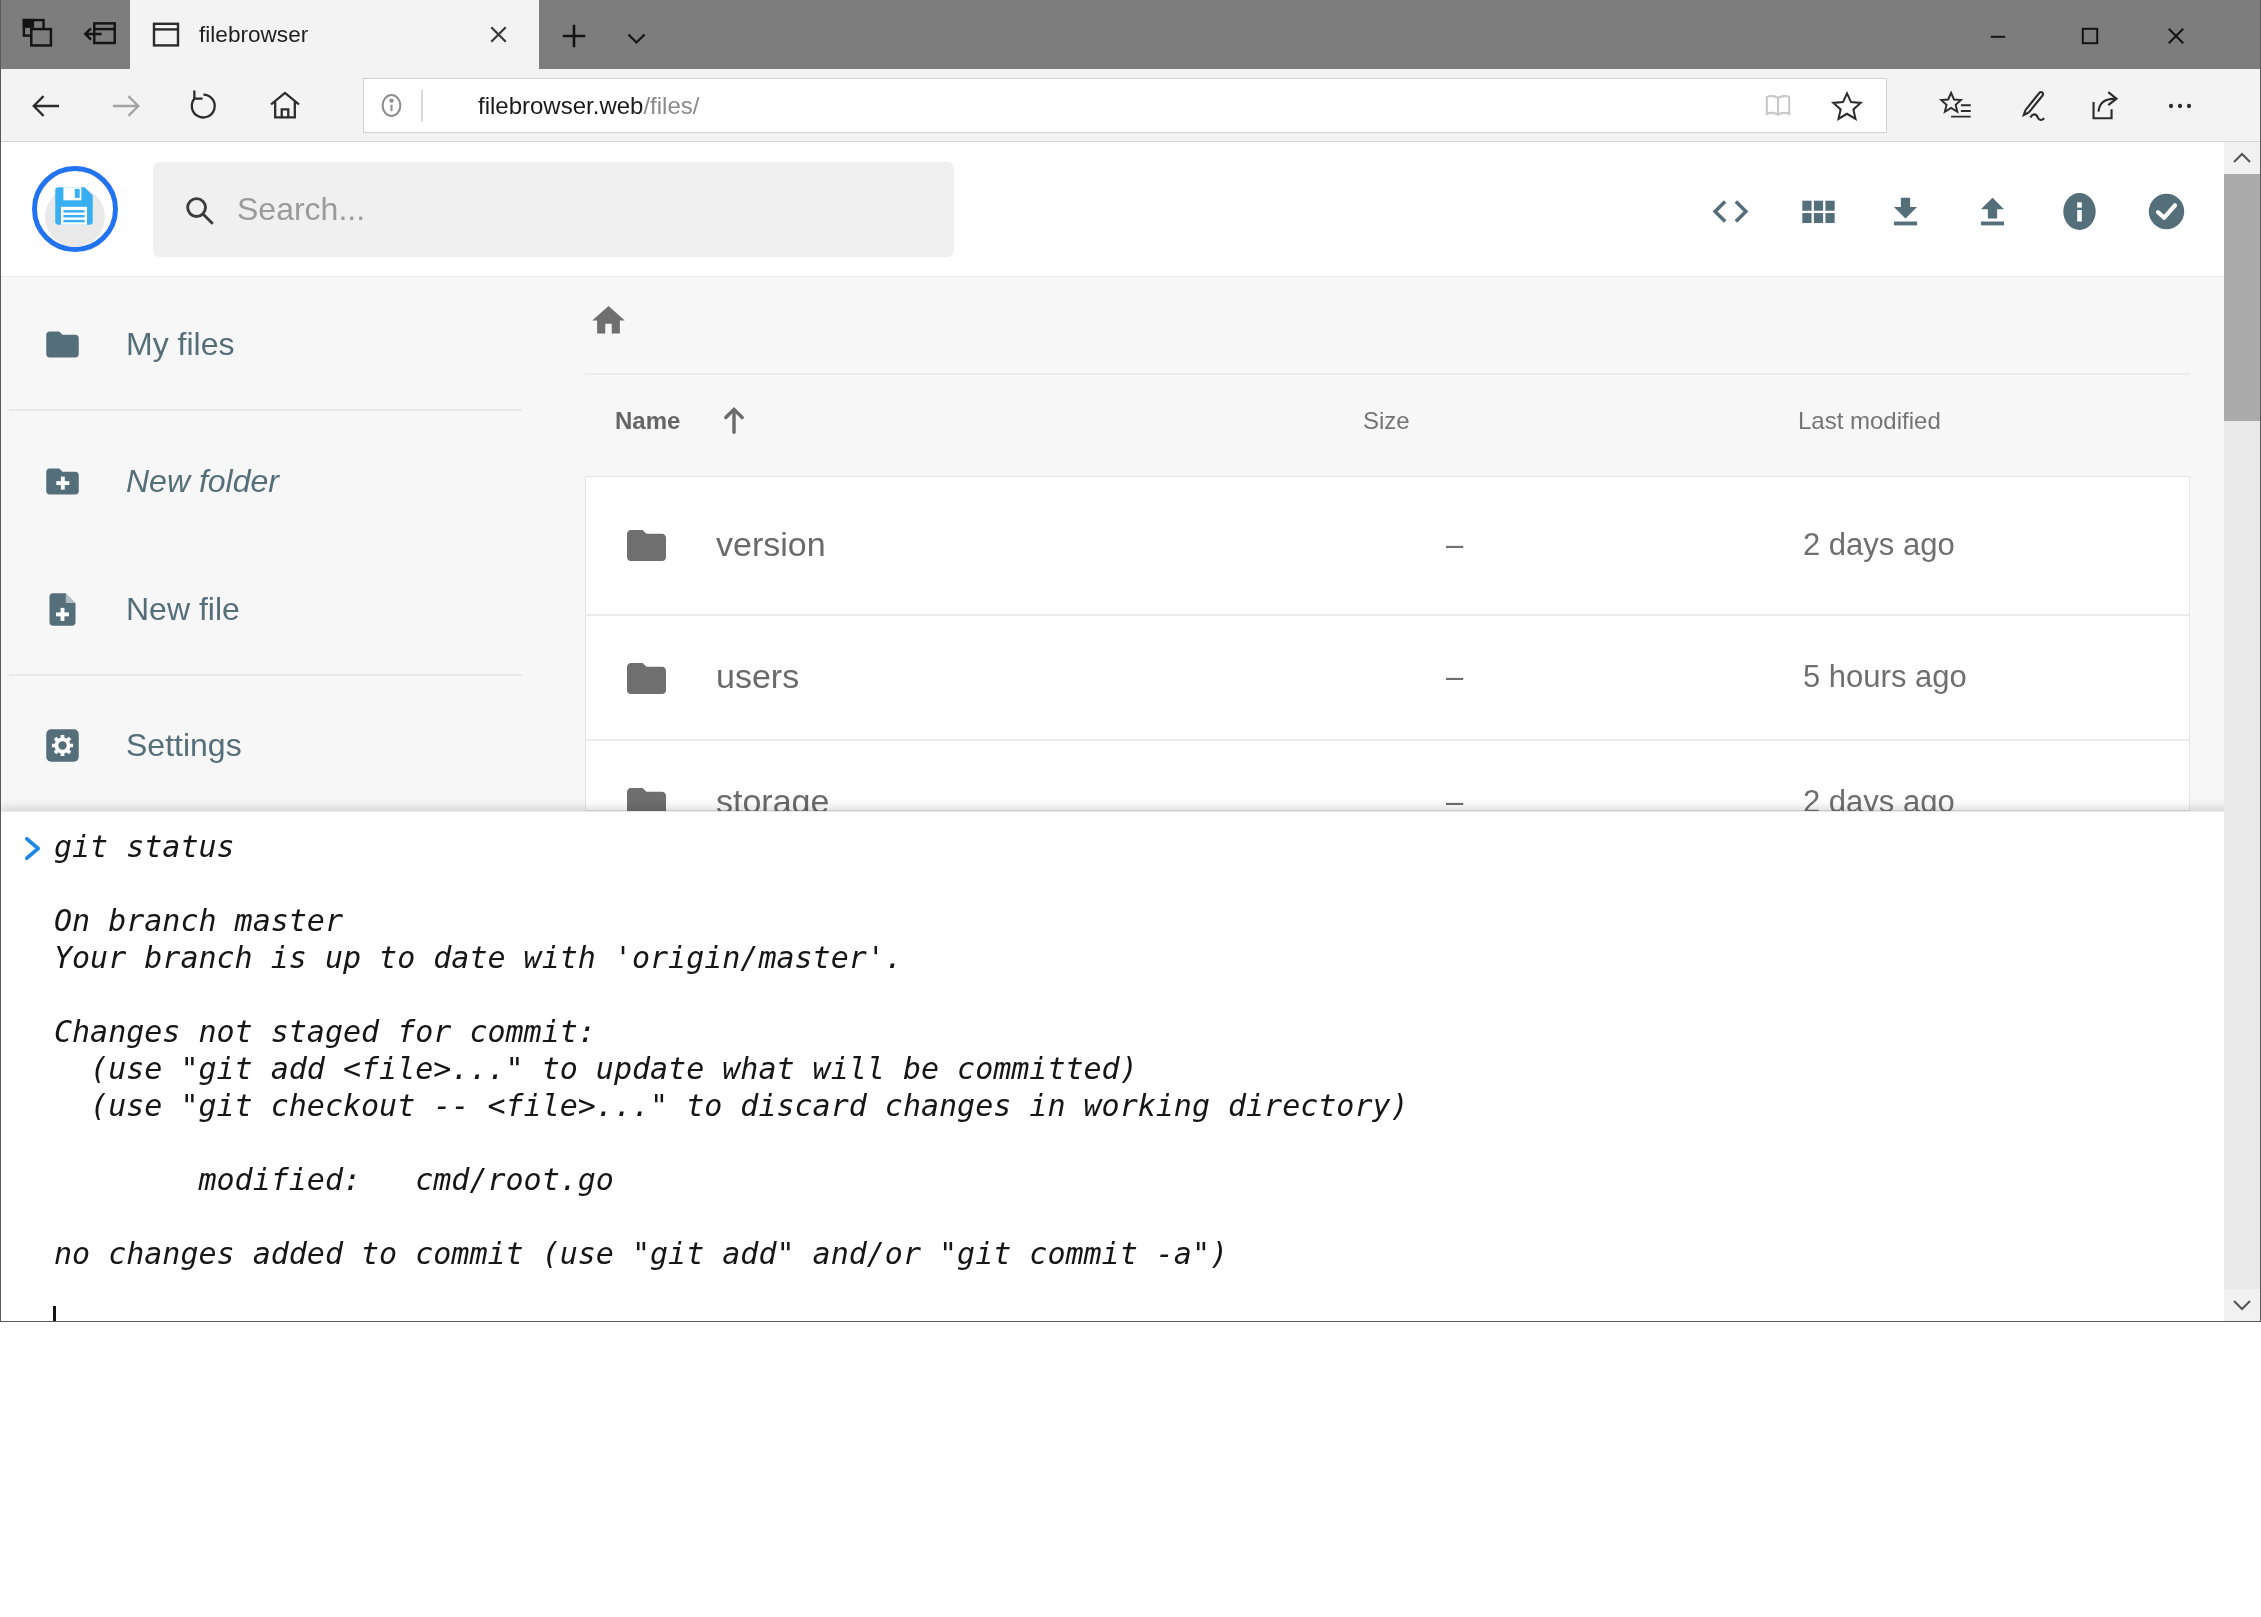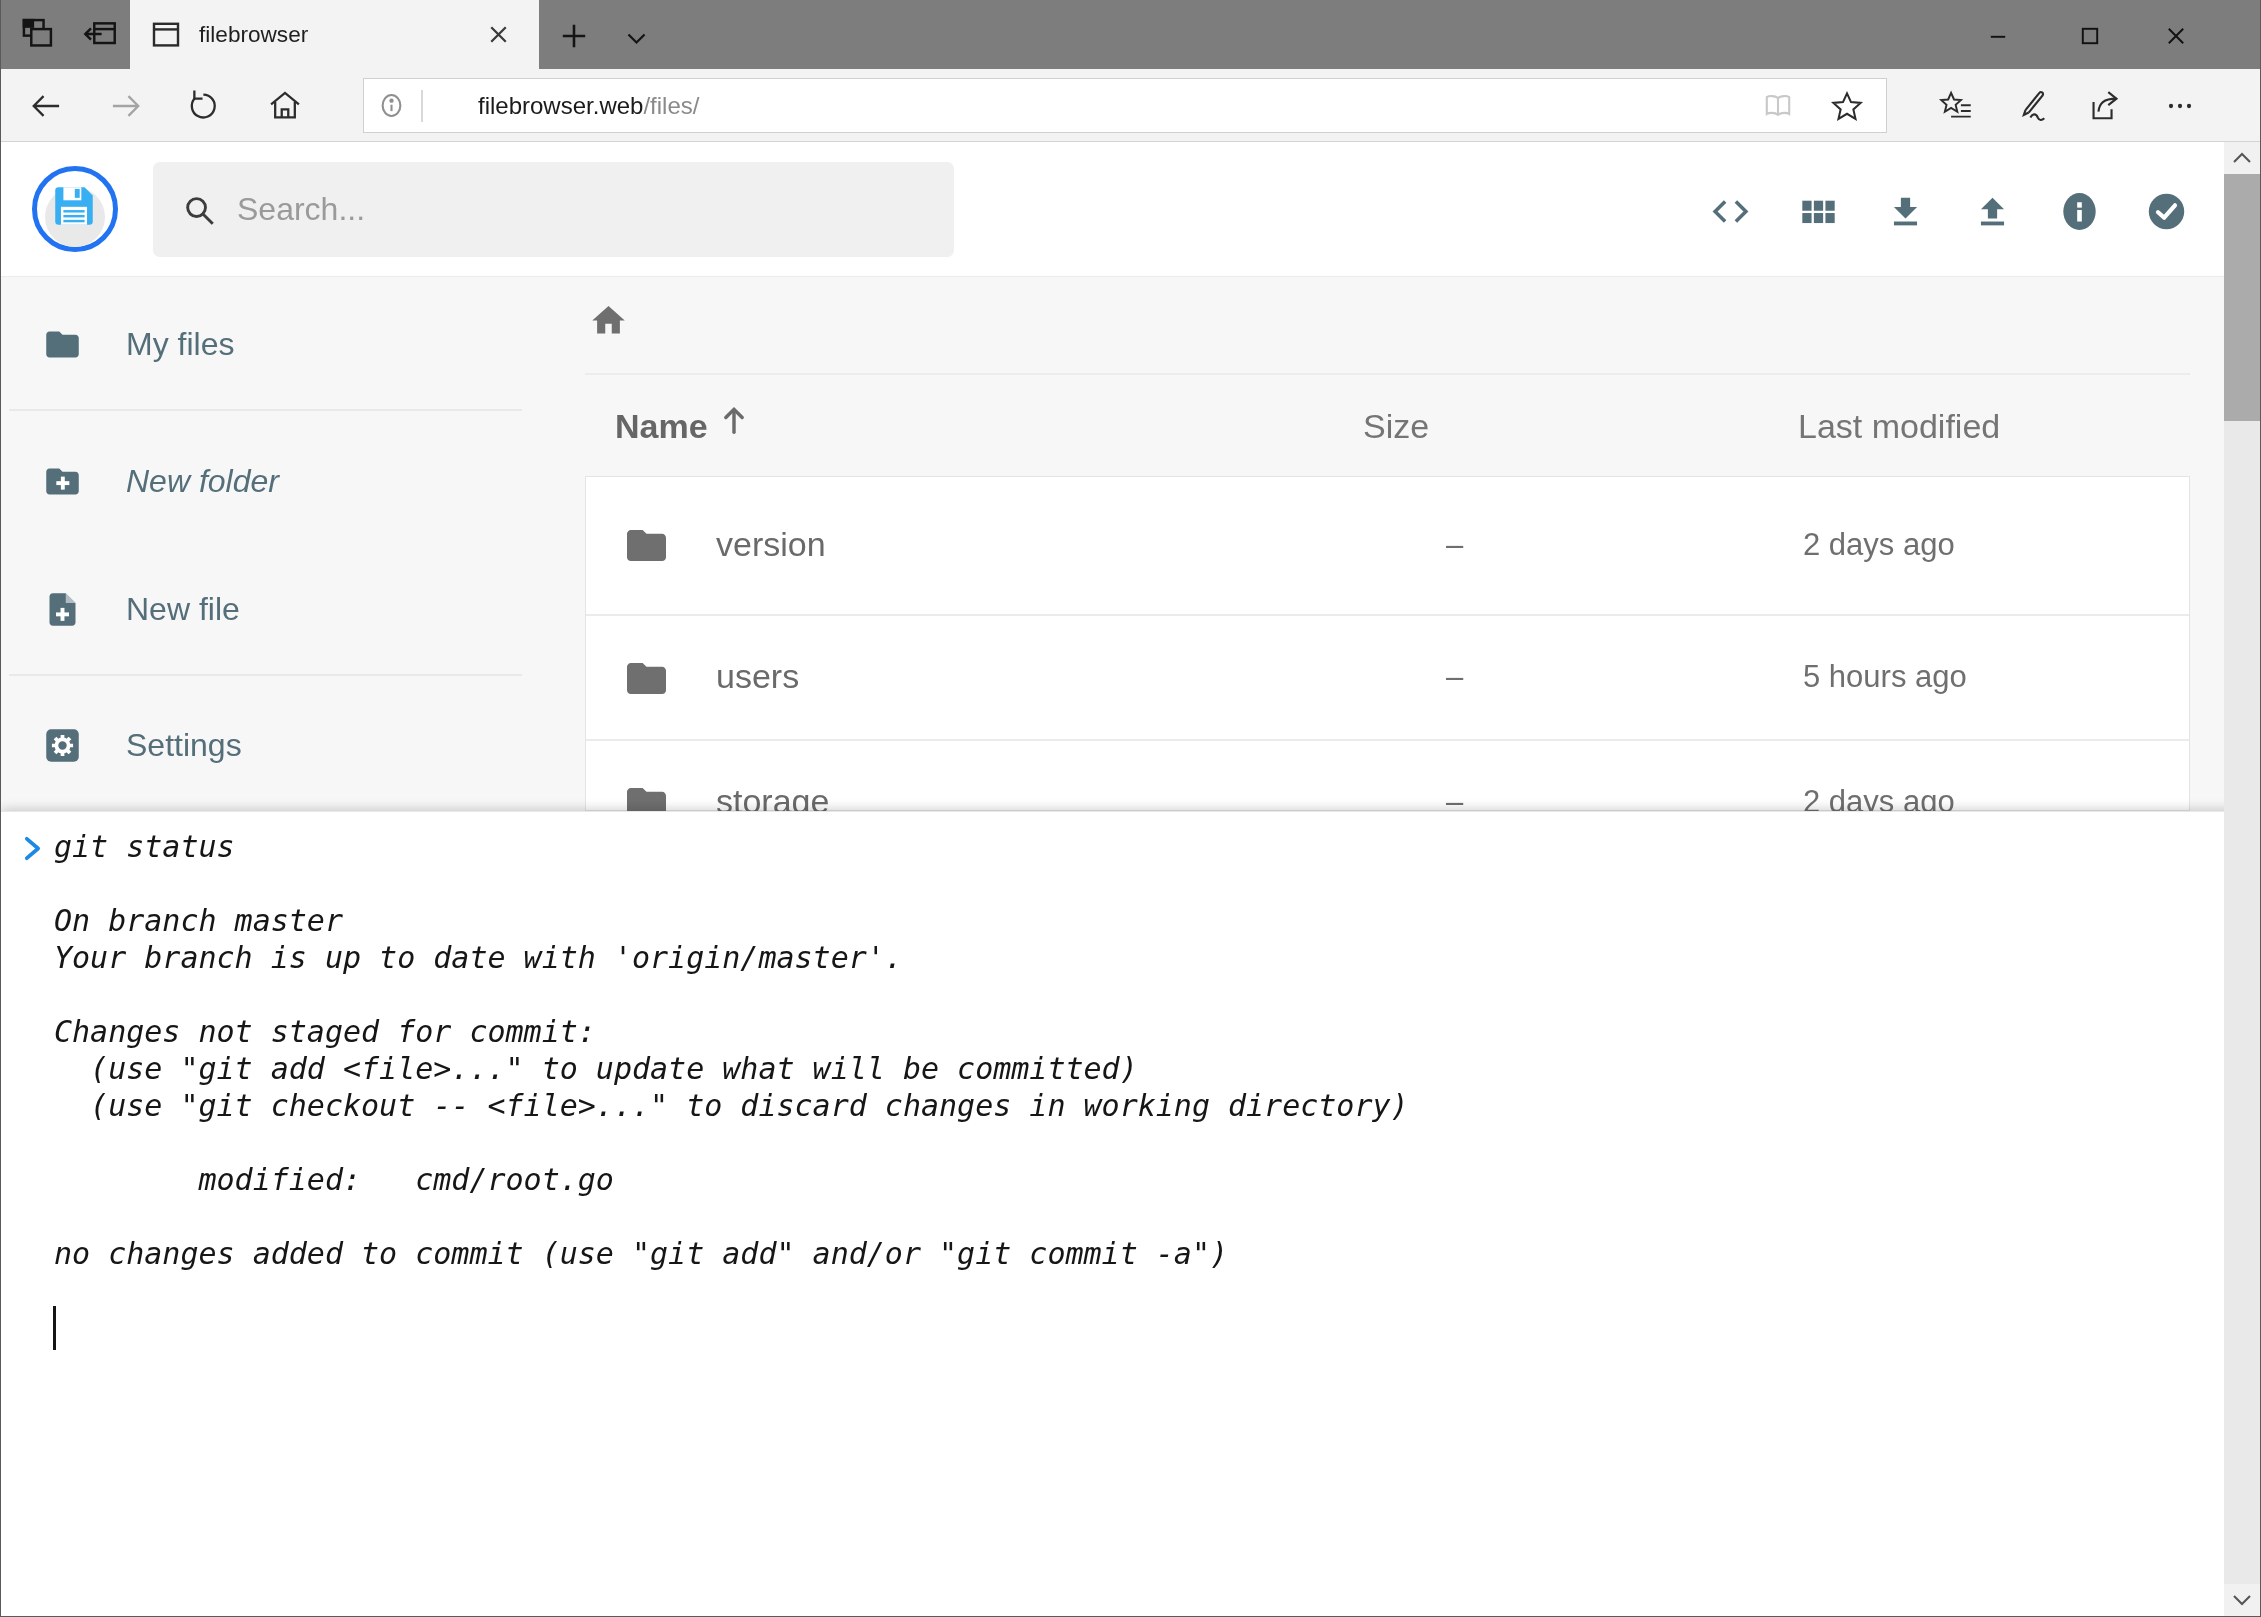--- a/index.html
+++ b/index.html
@@ -1,19 +1,19 @@
 <!DOCTYPE html>
 <html style="font-size:13px"><head>
 <meta charset="utf-8">
 <style>
   * { margin:0; padding:0; box-sizing:border-box; }
   html,body { width:2261px; height:1617px; overflow:hidden; background:#fff;
     font-family:"Liberation Sans", sans-serif; }
   .abs { position:absolute; }
-  .window { position:relative; width:2261px; height:1617px;
+  .window { position:relative; width:2261px; height:1322px;
     border:1.6px solid #5a5a5a; border-top:none; background:#fff; }
 
   
   .titlebar { position:absolute; left:0; top:0; right:0; height:69px; background:#7d7d7d; }
   .tb-btn { position:absolute; top:14.5px; width:39px; height:39px; display:flex;
     align-items:center; justify-content:center; }
   .tab { position:absolute; left:129px; top:0; width:409px; height:69px; background:#f3f3f3; }
   .tab-title { position:absolute; left:69px; top:0; line-height:69px; font-size:22.6px; color:#1f1f1f; }
   .winctl { position:absolute; top:18px; width:52px; height:36px; display:flex;
     align-items:center; justify-content:center; }
@@ -47,21 +47,21 @@
   .fb-hbtn { position:absolute; top:51px; width:37px; height:37px; }
 
   
   .nav-item { position:absolute; left:0; width:525px; height:74px; display:flex;
     align-items:center; padding-left:42px; cursor:pointer; }
   .nav-item span.lbl { margin-left:44px; font-size:32px; font-weight:500; color:#546e7a; }
   .side-div { position:absolute; left:8px; width:513px; height:1.6px; background:#e9e9e9; }
 
   
   .crumb-div { position:absolute; left:584px; top:231px; width:1605px; height:1.6px; background:#ececec; }
-  .col-h { position:absolute; top:265px; font-size:34px; color:#757575; }
+  .col-h { position:absolute; top:265px; font-size:24px; color:#757575; }
   .card { position:absolute; left:584px; top:334px; width:1605px; height:335px; background:#fff;
     border:0.8px solid #e4e4e4; z-index:1; }
   .frow { position:absolute; left:4px; right:0; }
   .frow .ficon { position:absolute; left:33px; top:50%; margin-top:-19.4px; }
   .frow .fname { position:absolute; left:126px; top:50%; margin-top:-21px; font-size:34px; color:#6a6a6a; }
   .frow .fsize { position:absolute; left:856px; top:50%; margin-top:-18.6px; font-size:31px; color:#6f6f6f; }
   .frow .fdate { position:absolute; left:1213px; top:50%; margin-top:-18.6px; font-size:31px; color:#6f6f6f; }
   .row-div { position:absolute; left:0; width:100%; height:1.6px; background:#ebebeb; }
 
   

